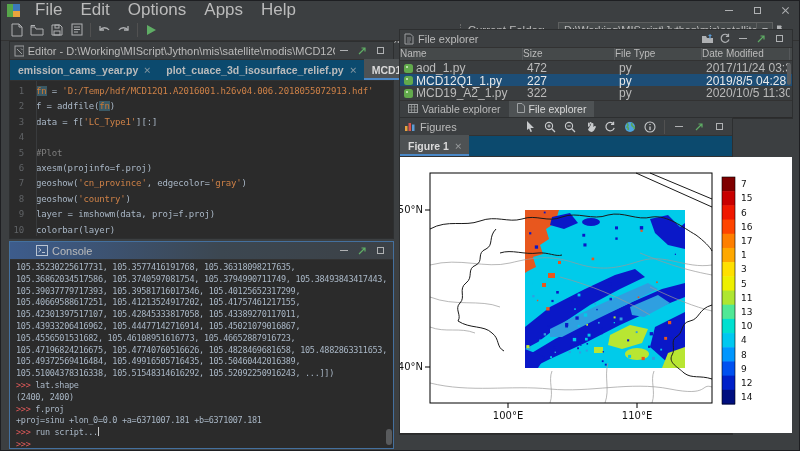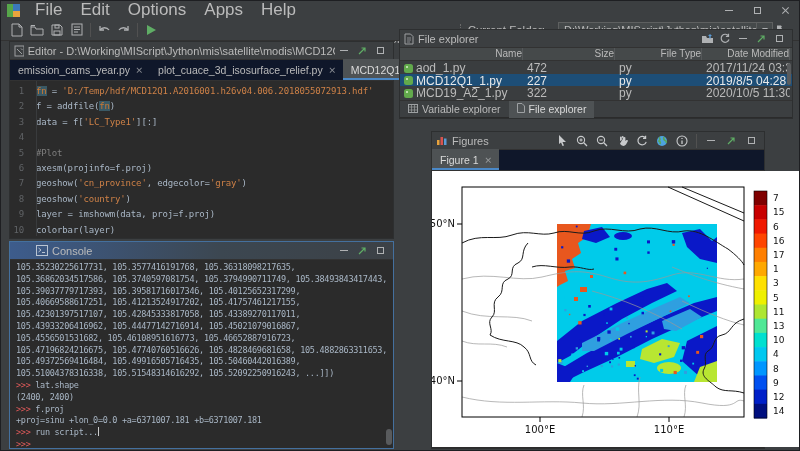--- a/index.html
+++ b/index.html
@@ -35,51 +35,51 @@
   .chev{width:0;height:0;border-left:3px solid transparent;border-right:3px solid transparent;border-top:4px solid #AFB1B3;}
   
   .panel{position:absolute;background:#2B2B2B;border:1px solid #2D2F30;}
   .panel-title{height:18px;background:#3C3F41;display:flex;align-items:center;padding:0 4px;font-size:11px;color:#BBBBBB;border-bottom:1px solid #323232;}
   .panel-title .pt-text{margin-left:4px;white-space:nowrap;overflow:hidden;}
   .pt-right{margin-left:auto;display:flex;align-items:center;}
   .pt-btn{width:18px;height:16px;display:flex;align-items:center;justify-content:center;}
   .console-title{background:linear-gradient(90deg,#3D5C8C 0%,#3C4751 55%,#3C4146 100%);padding-left:26px;}
   
   #editor-panel{left:8px;top:40px;width:385px;height:198px;}
-  .tabbar{height:21px;background:#0f172a;display:flex;align-items:flex-end;border-bottom:1px solid #323232;}
+  .tabbar{height:21px;background:#0c4a6e;display:flex;align-items:flex-end;border-bottom:1px solid #323232;font-weight:bold;}
   .etab{display:flex;align-items:center;height:21px;padding:0 8px;font-size:10.5px;color:#BBBBBB;gap:5px;}
   .etab.active{background:#4E5254;box-shadow:inset 0 -2px 0 #4A88C7;color:#DADADA;}
   #code{font-family:"DejaVu Sans Mono",monospace;font-size:9px;letter-spacing:-0.15px;line-height:15.4px;padding-top:3px;position:relative;height:155px;overflow:hidden;}
   .gutter-line{position:absolute;left:26px;top:0;bottom:0;width:1px;background:#393B3D;}
   .code-line{display:flex;height:15.4px;white-space:pre;}
   .ln{width:22px;text-align:right;color:#606366;flex:none;padding-right:8px;}
   .code-text{padding-left:4px;}
   .tok-p{color:#A9B7C6;} .tok-s{color:#CE8147;} .tok-c{color:#7E7E7E;}
   .tok-h{color:#CC7832;background:#3A5965;}
   
   #console-panel{left:8px;top:240px;width:385px;height:208px;border:1px solid #44709E;}
   #console-body{position:relative;font-family:"DejaVu Sans Mono",monospace;font-size:8.5px;letter-spacing:-0.3px;line-height:11.8px;padding:2px 4px 0 6px;height:188px;overflow:hidden;white-space:pre;}
   .con-line{height:11.8px;}
   .con-p{color:#A9B7C6;} .con-prompt{color:#E05A5A;} .con-cmd{color:#A9B7C6;}
   .caret{display:inline-block;width:1px;height:9px;background:#CCCCCC;vertical-align:-1px;}
   .v-scroll{position:absolute;right:1px;width:6px;background:#595B5D;border-radius:3px;}
   
   #fileexp-panel{left:398px;top:28px;width:394px;height:90px;}
   #ftable{position:relative;height:52px;overflow:hidden;background:#3A3D3F;}
   #ftable-head{display:flex;height:13px;background:#45494A;border-bottom:1px solid #323232;}
-  .fhead{font-size:10px;color:#BBBBBB;text-align:right;border-right:1px solid #55585A;line-height:12px;}
+  .fhead{font-size:10px;color:#BBBBBB;text-align:left;border-right:1px solid #55585A;line-height:12px;}
   .frow{display:flex;height:12.5px;align-items:flex-start;font-size:12px;color:#BBBBBB;}
   .frow.selected{background:#1D4E77;color:#E8E8E8;}
   .fcell{padding:0 4px;white-space:nowrap;overflow:hidden;display:flex;align-items:center;gap:3px;}
   .fcol0{width:123px;} .fcol1{width:92px;} .fcol2{width:87px;} .fcol3{width:88px;}
   .exp-tabs{height:17px;background:#3C3F41;display:flex;align-items:center;border-top:1px solid #323232;}
   .xtab{display:flex;align-items:center;height:17px;padding:0 8px;font-size:10.5px;color:#BBBBBB;gap:4px;}
   .xtab.active{background:#4E5254;color:#DADADA;}
   
-  #figures-panel{left:398px;top:130px;width:334px;height:318px;margin-left:32px;}
+  #figures-panel{left:398px;top:116px;width:334px;height:318px;}
   #figure-area{position:relative;width:392px;height:276px;background:#FFFFFF;}
   .fig-toolbar{display:flex;align-items:center;gap:2px;}
   svg text{font-family:"DejaVu Sans",sans-serif;}
 </style>
 </head>
 <body>
 
 <div class="window">
 
   <div class="titlebar">

